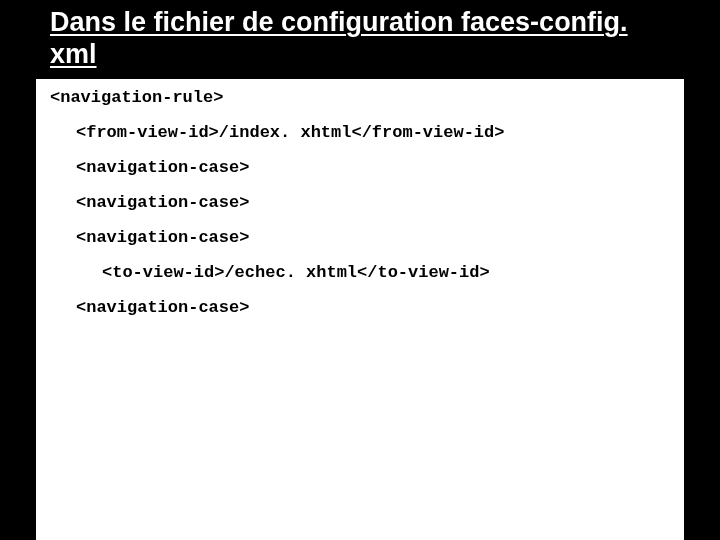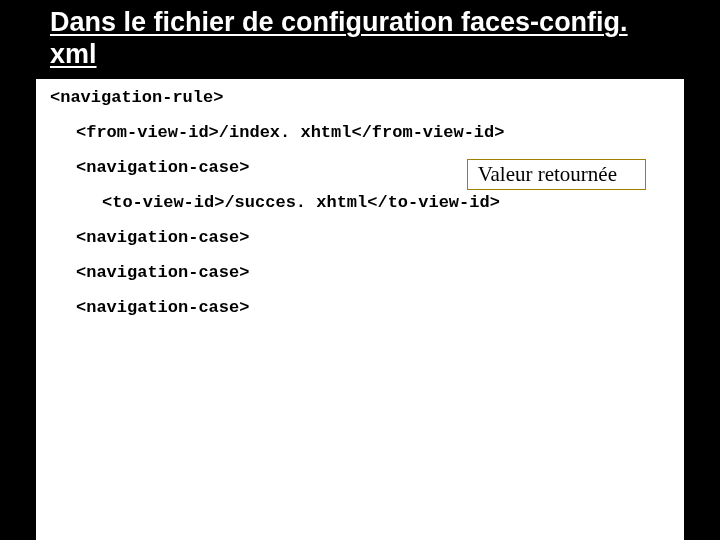--- a/index.html
+++ b/index.html
@@ -63,19 +63,18 @@
 <body>
 
 <div class="slide">
   <div class="title-area">
     <div class="title">Dans le fichier de configuration faces-config. xml</div>
   </div>
   <div class="code-area">
     <div class="code-line">&lt;navigation-rule&gt;</div>
     <div class="code-line indent-1">&lt;from-view-id&gt;/index. xhtml&lt;/from-view-id&gt;</div>
     <div class="code-line indent-1">&lt;navigation-case&gt;</div>
-    <div class="code-line indent-2">&lt;to-view-id&gt;/succes. xhtml&lt;/to-view-id&gt;</div>
     <div class="code-line indent-1">&lt;navigation-case&gt;</div>
     <div class="code-line indent-1">&lt;navigation-case&gt;</div>
+    <div class="code-line indent-2">&lt;to-view-id&gt;/echec. xhtml&lt;/to-view-id&gt;</div>
     <div class="code-line indent-1">&lt;navigation-case&gt;</div>
-    <div class="callout">Valeur retournée</div>
   </div>
 </div>
 
 </body></html>

